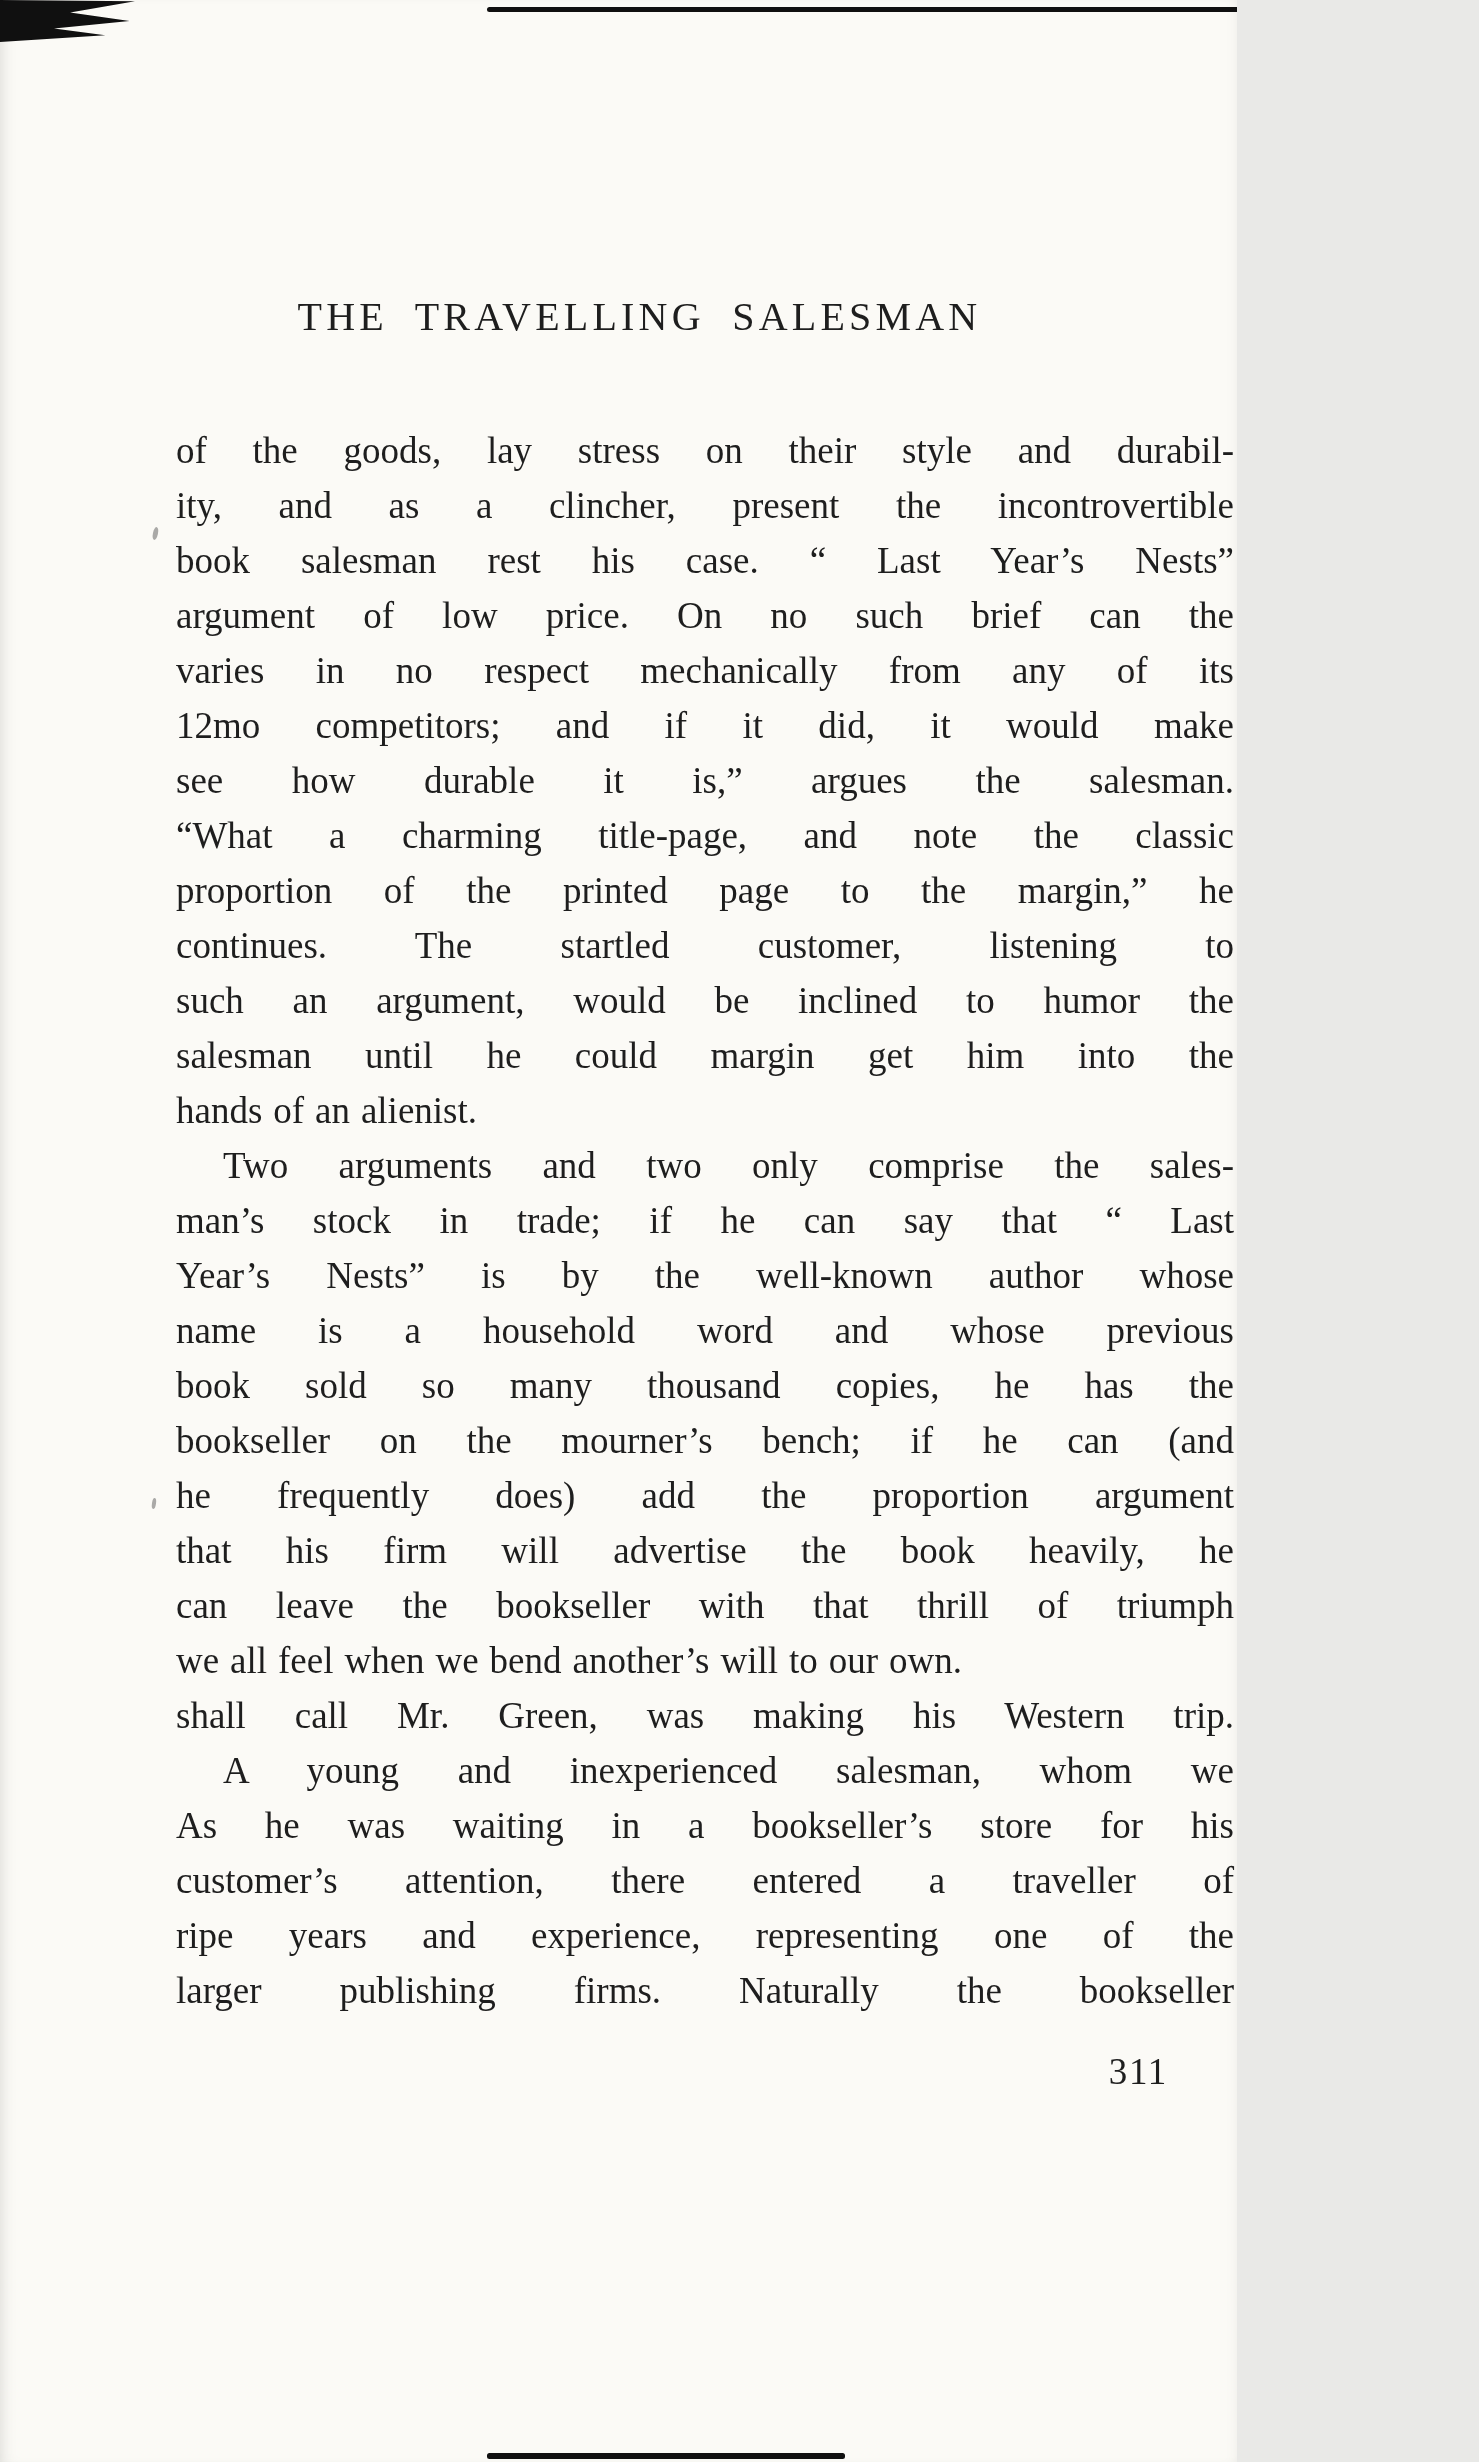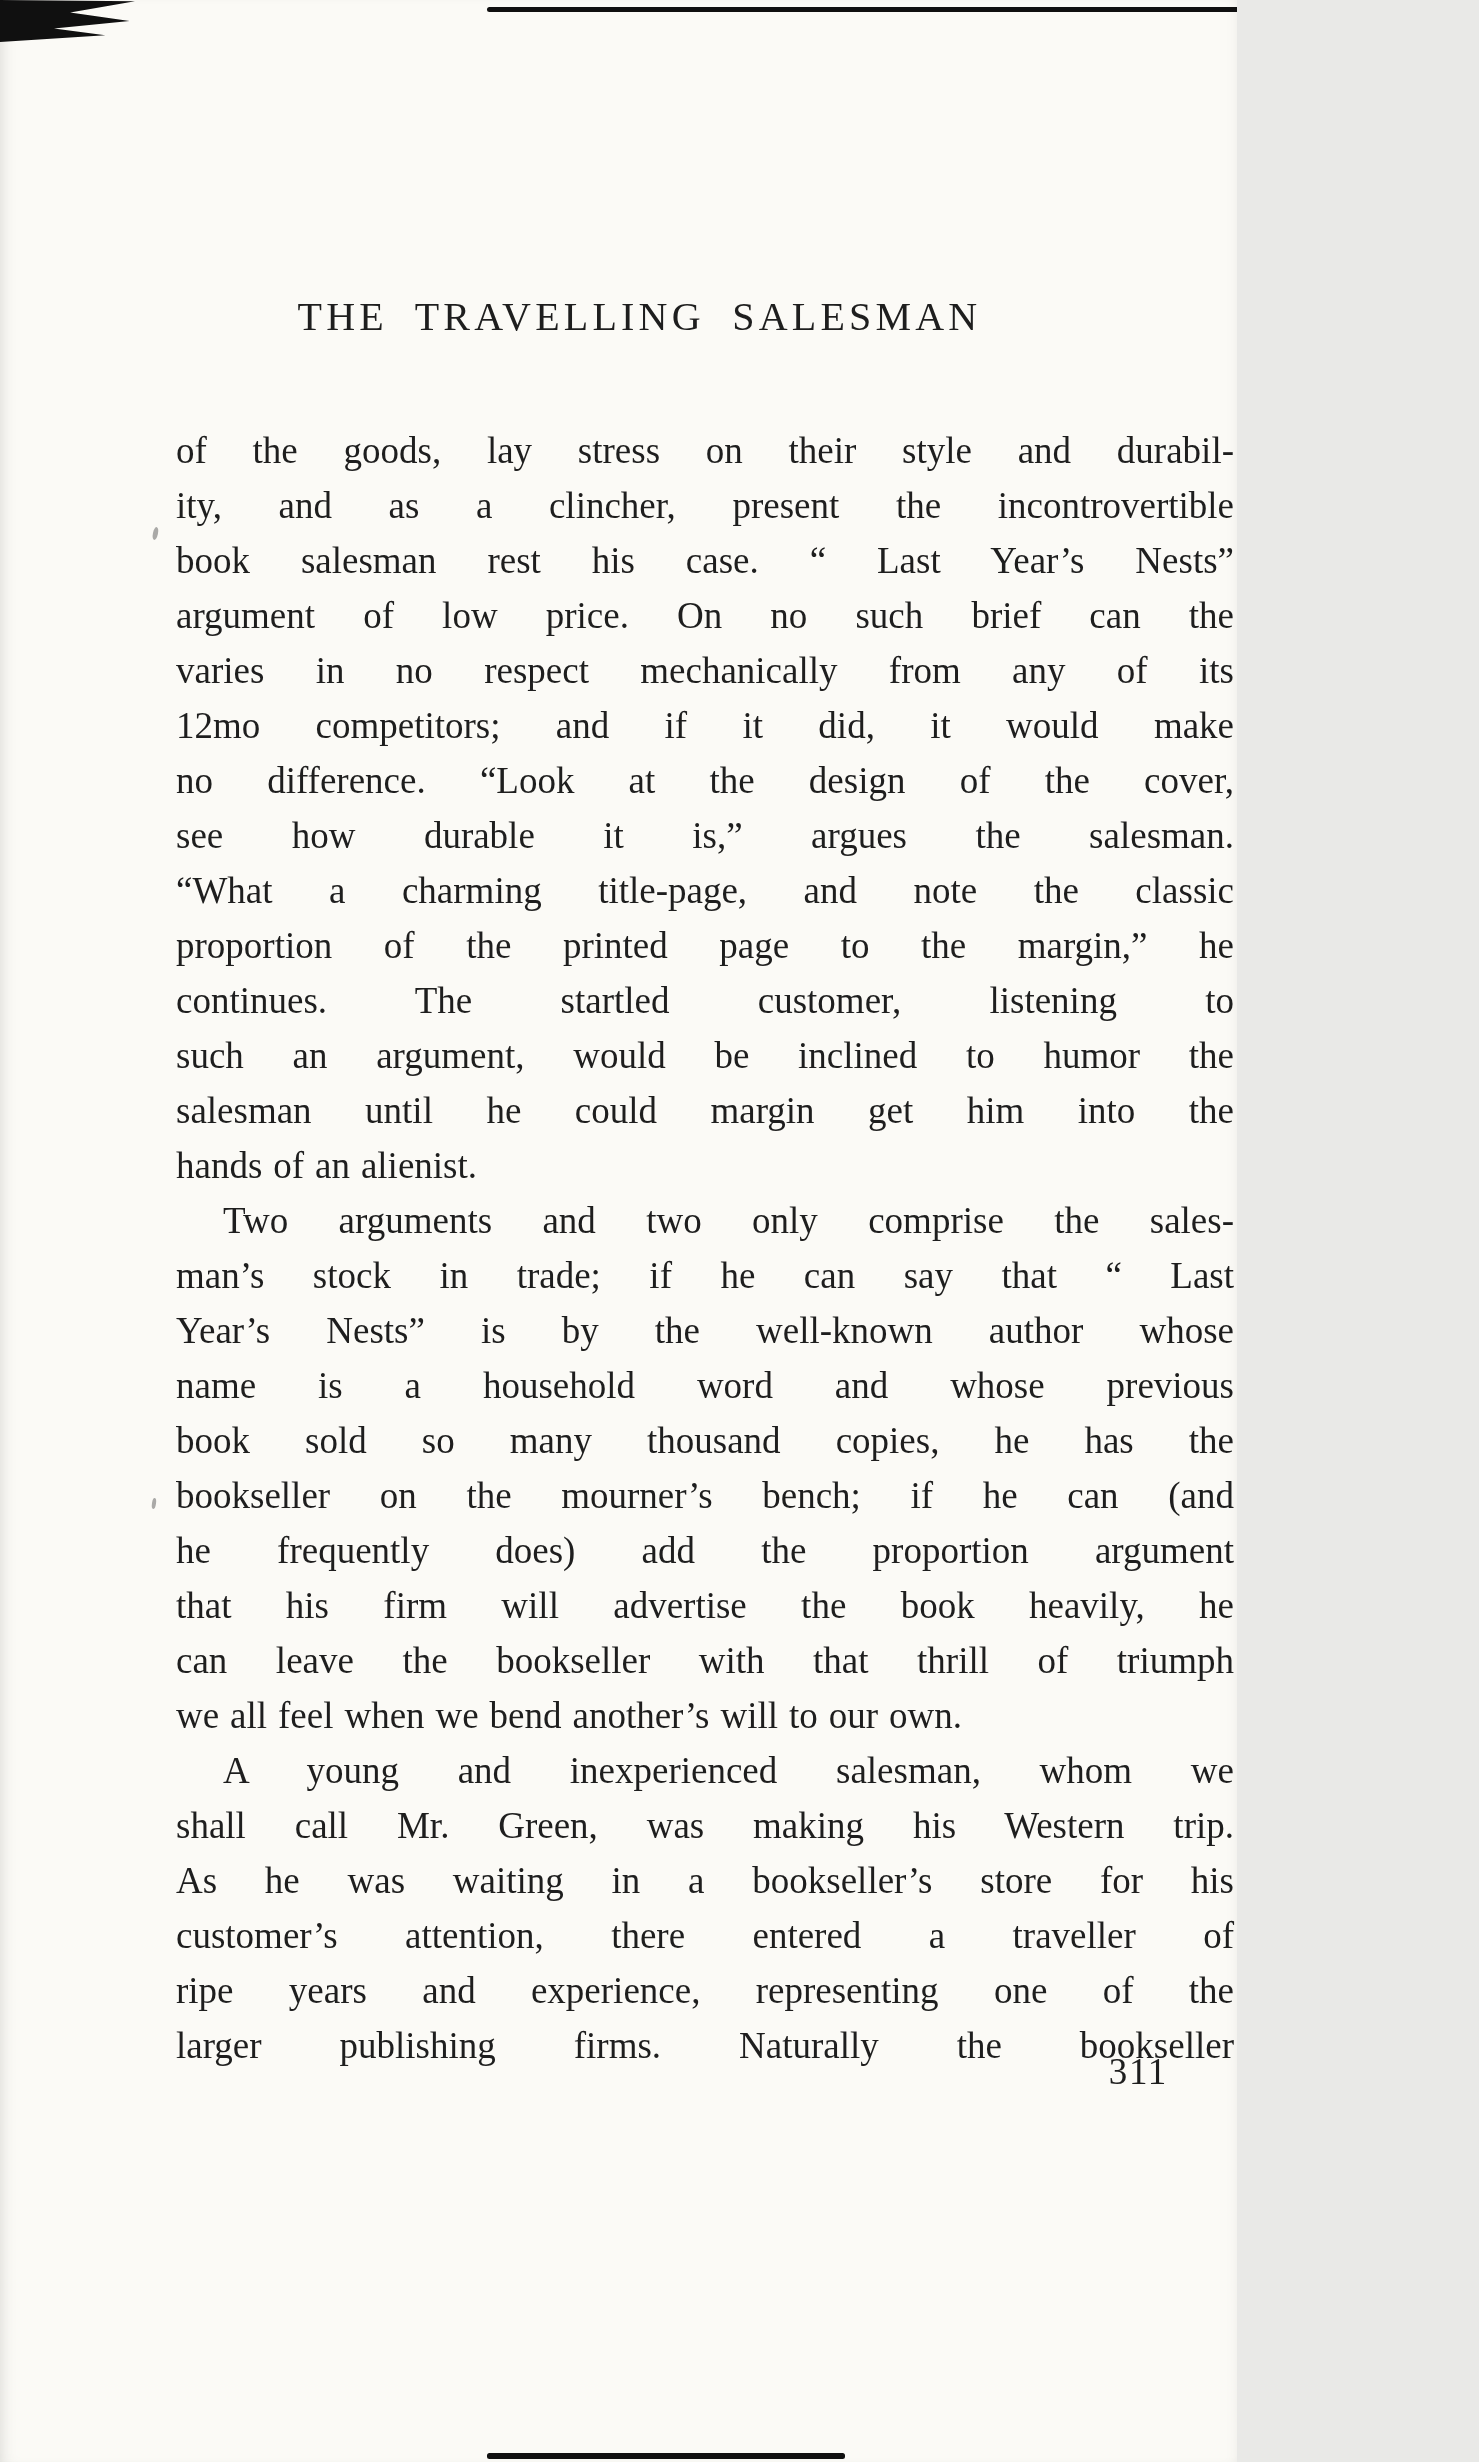--- a/index.html
+++ b/index.html
@@ -93,40 +93,39 @@
 
   <div class="running-head">THE TRAVELLING SALESMAN</div>
 
   <div class="text-block">
       <div class="line">of the goods, lay stress on their style and durabil-</div>
       <div class="line">ity, and as a clincher, present the incontrovertible</div>
       <div class="line">book salesman rest his case.  “ Last Year’s Nests”</div>
       <div class="line">argument of low price.  On no such brief can the</div>
       <div class="line">varies in no respect mechanically from any of its</div>
       <div class="line">12mo competitors; and if it did, it would make</div>
-      <div class="line">no difference.  “Look at the design of the cover,</div>
       <div class="line">see how durable it is,” argues the salesman.</div>
       <div class="line">“What a charming title-page, and note the classic</div>
       <div class="line">proportion of the printed page to the margin,” he</div>
       <div class="line">continues.  The startled customer, listening to</div>
       <div class="line">such an argument, would be inclined to humor the</div>
       <div class="line">salesman until he could margin get him into the</div>
       <div class="line last">hands of an alienist.</div>
       <div class="line indent">Two arguments and two only comprise the sales-</div>
       <div class="line">man’s stock in trade; if he can say that “ Last</div>
       <div class="line">Year’s Nests” is by the well-known author whose</div>
       <div class="line">name is a household word and whose previous</div>
       <div class="line">book sold so many thousand copies, he has the</div>
       <div class="line">bookseller on the mourner’s bench; if he can (and</div>
       <div class="line">he frequently does) add the proportion argument</div>
       <div class="line">that his firm will advertise the book heavily, he</div>
       <div class="line">can leave the bookseller with that thrill of triumph</div>
       <div class="line last">we all feel when we bend another’s will to our own.</div>
+      <div class="line">shall call Mr. Green, was making his Western trip.</div>
       <div class="line indent">A young and inexperienced salesman, whom we</div>
-      <div class="line">shall call Mr. Green, was making his Western trip.</div>
       <div class="line">As he was waiting in a bookseller’s store for his</div>
       <div class="line">customer’s attention, there entered a traveller of</div>
       <div class="line">ripe years and experience, representing one of the</div>
       <div class="line">larger publishing firms.  Naturally the bookseller</div>
     </div>
 
   <div class="page-number">311</div>
 
 </div>
 

